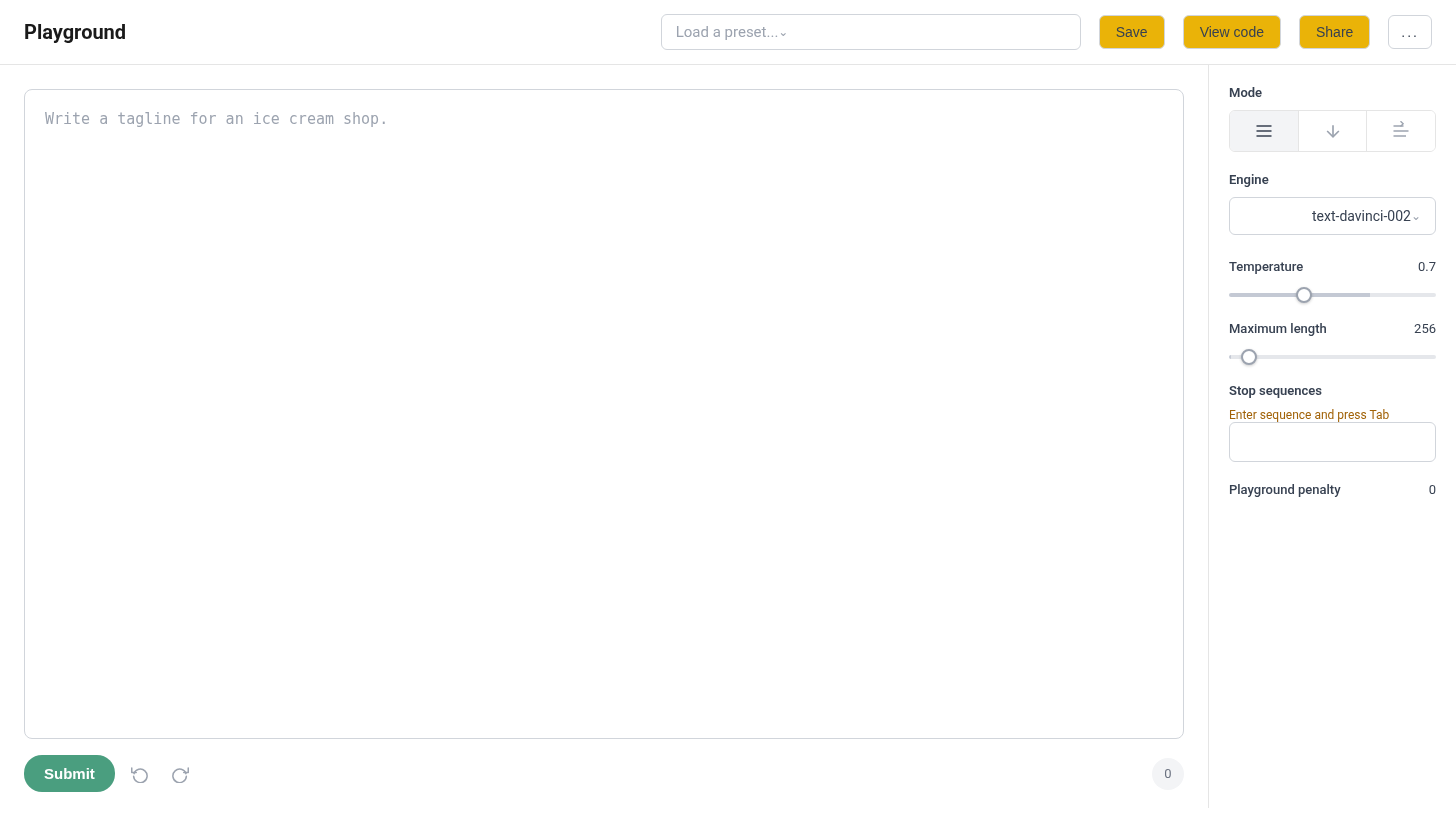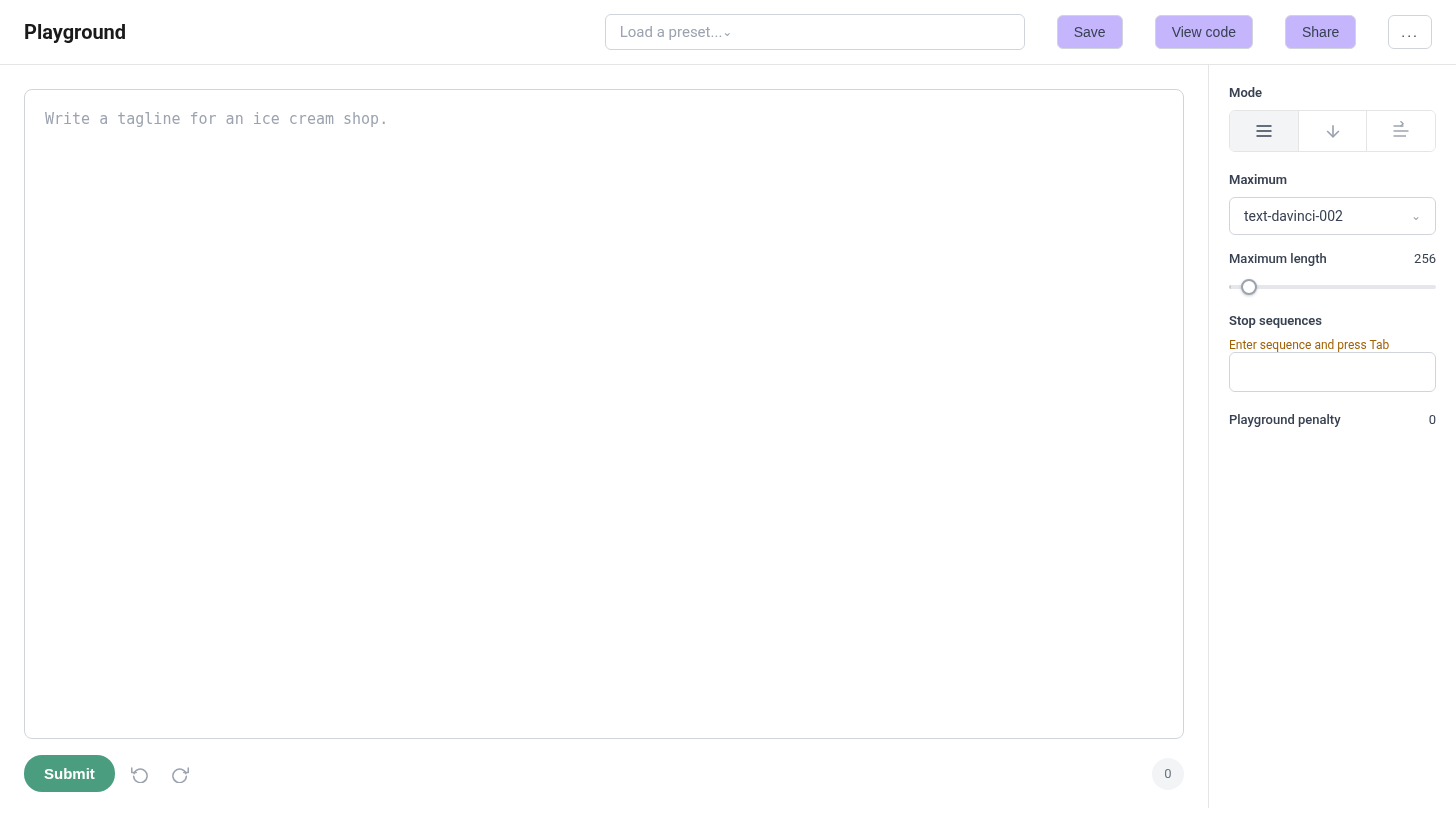--- a/index.html
+++ b/index.html
@@ -16,21 +16,21 @@
       height: 815px;
       overflow: hidden;
     }
 
     
     .header {
       display: flex;
       align-items: center;
       padding: 14px 24px;
       border-bottom: 1px solid #e5e5e5;
-      gap: 32px;
+      gap: 18px;
     }
 
     .header-title {
       font-size: 20px;
       font-weight: 700;
       flex: 0 0 auto;
       margin-right: auto;
     }
 
     .preset-dropdown {
@@ -46,21 +46,21 @@
       background: #fff;
     }
 
     .preset-dropdown-arrow {
       color: #9ca3af;
       font-size: 12px;
     }
 
     .header-btn {
       border: 1px solid #d1d5db;
-      background: #c4b5fd;
+      background: #eab308;
       border-radius: 6px;
       padding: 8px 16px;
       font-size: 14px;
       cursor: pointer;
       color: #374151;
     }
 
     .header-btn-dots {
       border: 1px solid #d1d5db;
       background: #fff;
@@ -207,24 +207,24 @@
     
     .engine-dropdown {
       width: 100%;
       border: 1px solid #d1d5db;
       border-radius: 6px;
       padding: 10px 14px;
       font-size: 14px;
       color: #374151;
       display: flex;
       align-items: center;
-      justify-content: space-between;
-      cursor: pointer;
-      background: #fff;
-      margin-bottom: 16px;
+      justify-content: flex-end;
+      cursor: pointer;
+      background: #fff;
+      margin-bottom: 24px;
     }
 
     
     .param-row {
       display: flex;
       justify-content: space-between;
       align-items: center;
       margin-bottom: 8px;
     }
 
@@ -366,26 +366,33 @@
       <button class="mode-btn" title="Edit">
         <svg width="20" height="20" viewBox="0 0 24 24" fill="none" stroke="#9ca3af" stroke-width="2">
           <line x1="3" y1="6" x2="15" y2="6"></line>
           <line x1="3" y1="12" x2="21" y2="12"></line>
           <line x1="3" y1="18" x2="18" y2="18"></line>
           <polyline points="18 4 22 8 18 12" transform="translate(-3,-3) scale(0.8)"></polyline>
         </svg>
       </button>
     </div>
 
-    <div class="section-label">Maximum</div>
+    <div class="section-label">Engine</div>
     <div class="engine-dropdown">
       <span>text-davinci-002</span>
       <span style="color:#9ca3af;font-size:12px;">⌄</span>
     </div>
 
+    <div class="slider-container">
+      <div class="param-row">
+        <span class="param-label">Temperature</span>
+        <span class="param-value">0.7</span>
+      </div>
+      <input type="range" class="slider slider-temp" min="0" max="2" step="0.01" value="0.7" style="">
+    </div>
 
     <div class="slider-container">
       <div class="param-row">
         <span class="param-label">Maximum length</span>
         <span class="param-value">256</span>
       </div>
       <input type="range" class="slider slider-maxlen" min="0" max="4096" step="1" value="256" style="">
     </div>
 
     <div class="stop-seq-section">

